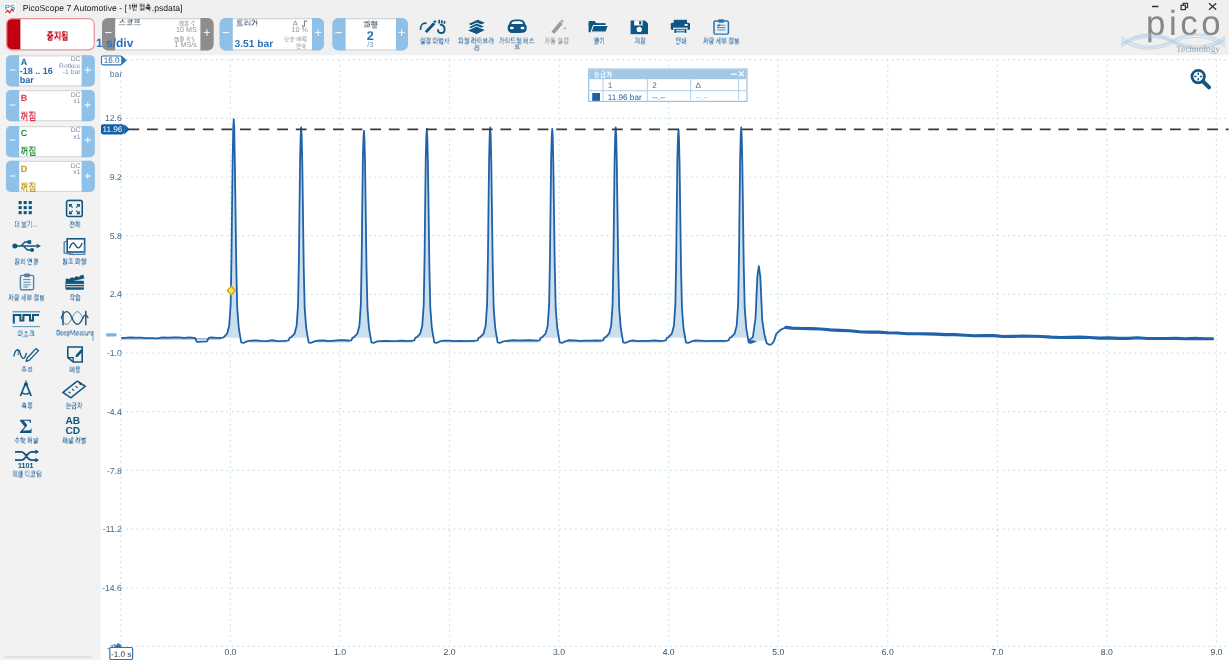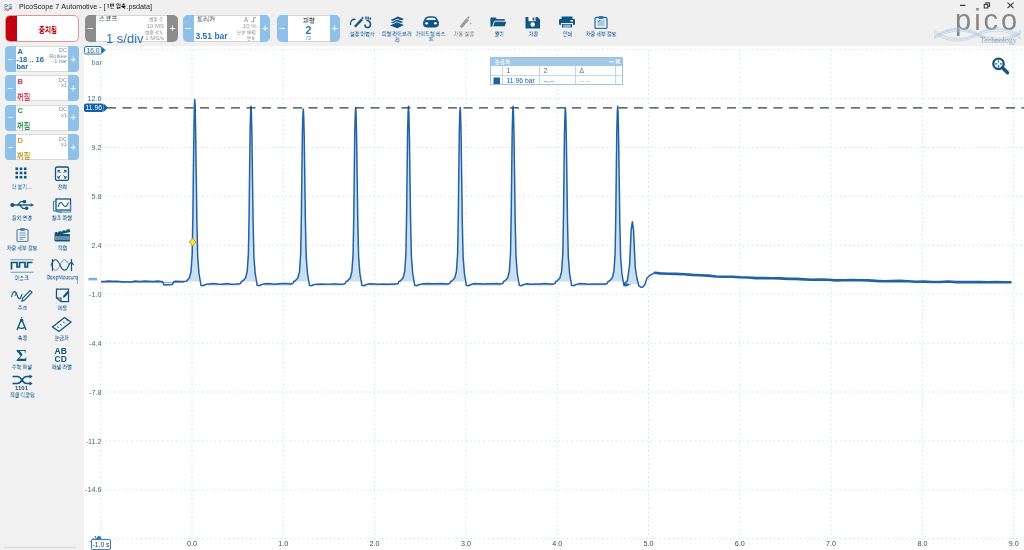--- a/index.html
+++ b/index.html
@@ -31,21 +31,21 @@
         <path d="M3 1h5v1h-5zM16 1h1v1h-1zM19 1h4v1h-4zM24 1h1v1h-1zM4 2h2v1h-2zM11 2h3v1h-3zM16 2h1v1h-1zM19 2h1v1h-1zM24 2h1v1h-1zM3 3h1v1h-1zM6 3h1v1h-1zM12 3h1v1h-1zM16 3h1v1h-1zM19 3h3v1h-3zM24 3h1v1h-1zM2 4h2v1h-2zM6 4h3v1h-3zM12 4h1v1h-1zM16 4h1v1h-1zM20 4h2v1h-2zM24 4h1v1h-1zM4 5h2v1h-2zM11 5h3v1h-3zM16 5h1v1h-1zM19 5h1v1h-1zM24 5h1v1h-1zM3 6h4v1h-4zM10 6h2v1h-2zM14 6h1v1h-1zM16 6h1v1h-1zM20 6h5v1h-5zM2 7h2v1h-2zM7 7h1v1h-1zM16 7h1v1h-1zM20 7h1v1h-1zM24 7h1v1h-1zM3 8h4v1h-4zM20 8h5v1h-5z"></path>
         <path d="M2 1h1v1h-1zM10 1h4v1h-4zM15 1h1v1h-1zM6 2h1v1h-1zM10 2h1v1h-1zM14 2h2v1h-2zM2 3h1v1h-1zM4 3h1v1h-1zM7 3h1v1h-1zM15 3h1v1h-1zM22 3h1v1h-1zM1 4h1v1h-1zM4 4h2v1h-2zM13 4h1v1h-1zM15 4h1v1h-1zM18 4h2v1h-2zM22 4h2v1h-2zM2 5h2v1h-2zM6 5h3v1h-3zM15 5h1v1h-1zM18 5h1v1h-1zM20 5h4v1h-4zM7 6h1v1h-1zM13 6h1v1h-1zM15 6h1v1h-1zM6 7h1v1h-1zM10 7h1v1h-1zM15 7h1v1h-1zM19 7h1v1h-1zM21 7h3v1h-3zM7 8h1v1h-1zM15 8h2v1h-2zM19 8h1v1h-1z" opacity=".45"></path>
       </svg></div>
     <div class="abs" style="left:85px;top:14.5px;width:92.7px;height:27.5px;background:#fff;border-radius:5px;border:1px solid #d5d5d5"></div>
     <div class="abs ctr" style="left:85px;top:14.5px;width:10.5px;height:27.5px;background:#8d8d8d;border-radius:5px 0 0 5px;color:#fff;font-size:11px">−</div>
     <div class="abs ctr" style="left:167.2px;top:14.5px;width:10.5px;height:27.5px;background:#8d8d8d;border-radius:0 5px 5px 0;color:#fff;font-size:11px">+</div>
     <div style="position:absolute;left:98.0px;top:15.3px;line-height:0;"><svg width="20.2" height="7" viewBox="0 0 22 7" preserveAspectRatio="none" fill="#4f5f6e" style="">
         <path d="M4 1h1v1h-1zM12 1h1v1h-1zM16 1h1v1h-1zM18 1h2v1h-2zM4 2h1v1h-1zM12 2h1v1h-1zM2 3h1v1h-1zM12 3h1v1h-1zM16 3h1v1h-1zM18 3h2v1h-2zM10 5h1v1h-1z"></path>
         <path d="M9 1h3v1h-3zM13 1h1v1h-1zM15 1h1v1h-1zM17 1h1v1h-1zM3 2h1v1h-1zM5 2h1v1h-1zM9 2h3v1h-3zM13 2h1v1h-1zM16 2h1v1h-1zM18 2h1v1h-1zM3 3h1v1h-1zM5 3h2v1h-2zM9 3h3v1h-3zM15 3h1v1h-1zM17 3h1v1h-1zM10 4h1v1h-1zM12 4h1v1h-1zM1 5h6v1h-6zM8 5h2v1h-2zM11 5h3v1h-3zM15 5h6v1h-6z" opacity=".45"></path>
       </svg></div>
-    <div class="abs" style="left:106px;top:30.8px;font-size:13px;font-weight:normal;color:#2a72b8">1 s/div</div>
+    <div class="abs" style="left:80px;top:30.8px;font-size:10px;font-weight:bold;color:#2a72b8">1 s/div</div>
     <div style="position:absolute;left:147.8px;top:16.2px;line-height:0;"><svg width="16.1" height="7" viewBox="0 0 19 7" preserveAspectRatio="none" fill="#8a8a8a" style="">
         <path d="M15 1h1v1h-1zM2 2h1v1h-1zM4 2h1v1h-1zM15 4h1v1h-1z"></path>
         <path d="M2 1h1v1h-1zM4 1h2v1h-2zM7 1h3v1h-3zM3 2h1v1h-1zM5 2h1v1h-1zM7 2h4v1h-4zM14 2h3v1h-3zM1 3h1v1h-1zM3 3h3v1h-3zM8 3h2v1h-2zM13 3h1v1h-1zM2 4h1v1h-1zM4 4h2v1h-2zM7 4h4v1h-4zM2 5h4v1h-4zM7 5h3v1h-3zM15 5h1v1h-1z" opacity=".45"></path>
       </svg></div>
     <div class="abs" style="left:164px;top:22.6px;font-size:6px;color:#979797;transform:translateX(-100%)">10 MS</div>
     <div style="position:absolute;left:143.6px;top:29.2px;line-height:0;"><svg width="20.4" height="7" viewBox="0 0 24 7" preserveAspectRatio="none" fill="#8a8a8a" style="">
         <path d="M2 2h1v1h-1zM4 2h1v1h-1zM20 4h1v1h-1z"></path>
         <path d="M7 1h3v1h-3zM15 1h1v1h-1zM19 1h1v1h-1zM3 2h1v1h-1zM5 2h1v1h-1zM7 2h4v1h-4zM14 2h3v1h-3zM18 2h2v1h-2zM1 3h1v1h-1zM3 3h3v1h-3zM7 3h4v1h-4zM13 3h3v1h-3zM19 3h2v1h-2zM2 4h1v1h-1zM4 4h2v1h-2zM7 4h4v1h-4zM14 4h3v1h-3zM2 5h4v1h-4zM7 5h3v1h-3zM16 5h1v1h-1zM20 5h1v1h-1z" opacity=".45"></path>
       </svg></div>
     <div class="abs" style="left:164px;top:35.4px;font-size:6px;color:#979797;transform:translateX(-100%)">1 MS/s</div>

